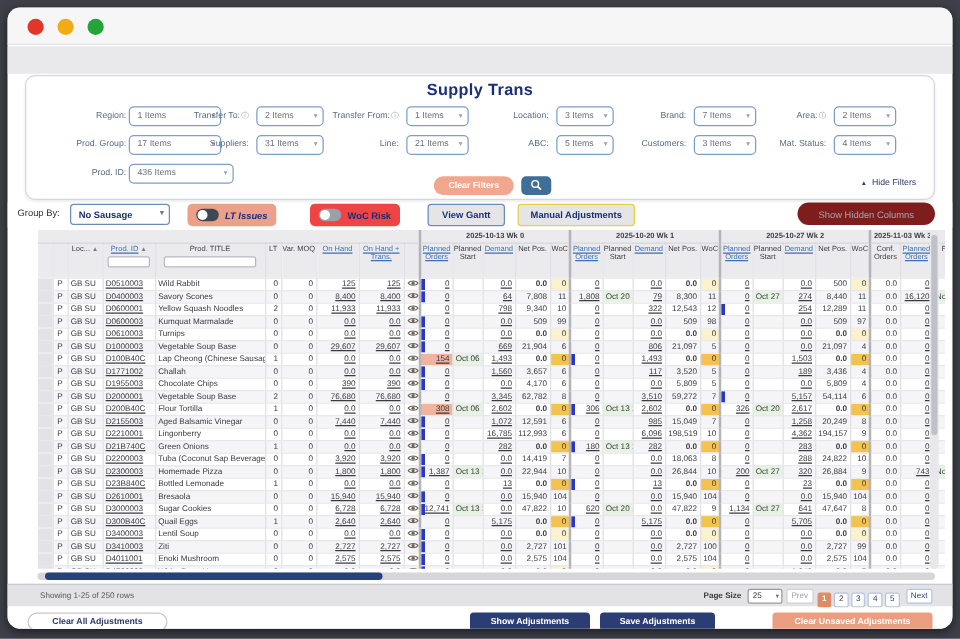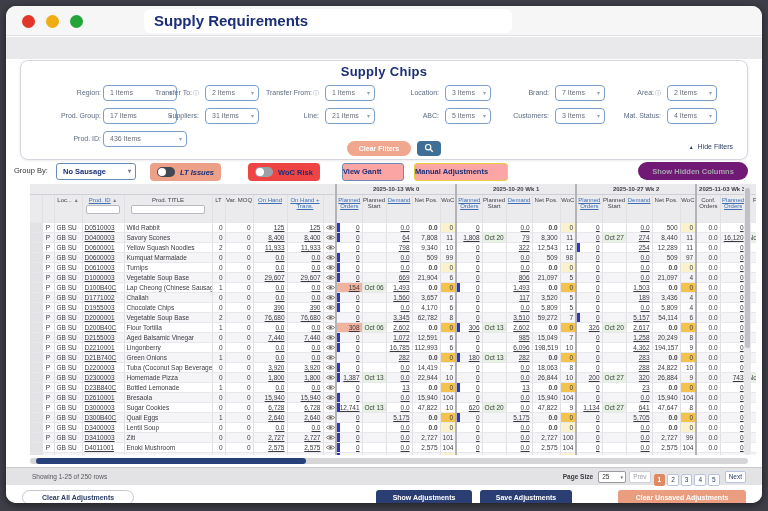--- a/index.html
+++ b/index.html
@@ -43,26 +43,26 @@
   .gb-select .car { position:absolute; right:4px; top:0; line-height:15px; color:#6b7890; font-size:6px; }
   .chip { position:absolute; top:1px; height:18px; border-radius:4px; display:flex; align-items:center;
           padding:0 7px; cursor:pointer; }
   .chip.lt { left:144px; background:#eda088;font-style:italic; }
   .chip.woc { left:242px; background:#ef4444; }
   .chip .label { color:#1b2f77; font-size:7.5px; font-weight:700; margin-left:5px; }
   .switch { width:18px; height:10px; border-radius:5px; position:relative; }
   .chip.lt .switch { background:#3f4752; }
   .chip.woc .switch { background:#9aa0a8; }
   .switch .knob { position:absolute; left:1px; top:1px; width:8px; height:8px; border-radius:50%; background:#fff; }
-  .tbtn { position:absolute; top:1px; height:18px; background:#fca5a5; color:#1b2f77; font-size:7.5px;
-          font-weight:700; border-radius:3px; cursor:pointer; text-align:left; line-height:15px; }
+  .tbtn { position:absolute; top:1px; height:18px; background:#e5e5e5; color:#1b2f77; font-size:7.5px;
+          font-weight:700; border-radius:3px; cursor:pointer; text-align:center; line-height:15px; }
   .tbtn.gantt { left:336px; width:62px; border:1px solid #6b8cb8; }
   .tbtn.manual { left:408px; width:94px; border:1.5px solid #e6d23e; }
-  .show-hidden { position:absolute; right:14px; top:0; width:110px; height:18px; background:#701a75;
-                 color:#a6a6ae; font-size:7.5px; font-weight:700; border:none; border-radius:9px; }
+  .show-hidden { position:absolute; right:14px; top:0; width:110px; height:18px; background:#7f1d1d;
+                 color:#a6a6ae; font-size:7.5px; font-weight:400; border:none; border-radius:9px; }
   
   .tablewrap { position:absolute; left:24px; top:178px; width:726px; height:271px; overflow:hidden;
                background:#fff; }
   table.grid { border-collapse:collapse; table-layout:fixed; width:752px; }
   .grid th, .grid td { border-right:1px solid #e0e0e5; border-bottom:1px solid #e7e7ec; overflow:hidden;
                        white-space:nowrap; font-weight:normal; }
   .grid thead th { background:#ebebee; color:#3c3c44; }
   .grid .grow th { height:10px; font-size:6px; font-weight:700; text-align:center; border-bottom:1px solid #cfcfd6; }
   .grid .hrow th { height:28px; font-size:6px; text-align:center; vertical-align:top; padding-top:2px; }
   .hlink { color:#3d6fb4 !important; text-decoration:underline; cursor:pointer; }
@@ -113,26 +113,25 @@
 </style>
 </head>
 <body>
 
 <div class="win">
 
   <div class="titlebar">
     <span class="dot r"></span>
     <span class="dot y"></span>
     <span class="dot g"></span>
-    <div class="titlebox">Supply Requirements</div>
   </div>
   <div class="graystrip"></div>
 
   <div class="card">
-    <div class="card-title">Supply Chips</div>
+    <div class="card-title">Supply Trans</div>
     <div id="fields">
         <div class="flabel" style="left: 2px; width: 78px; top: 24px;">Region:</div>
         <div class="fsel" style="left: 82px; width: 74px; top: 24px;"><span>1 Items</span><span class="car">▾</span></div>
         <div class="flabel" style="left: 112px; width: 66px; top: 24px;">Transfer To:<span class="info">ⓘ</span></div>
         <div class="fsel" style="left: 184px; width: 54px; top: 24px;"><span>2 Items</span><span class="car">▾</span></div>
         <div class="flabel" style="left: 218px; width: 80px; top: 24px;">Transfer From:<span class="info">ⓘ</span></div>
         <div class="fsel" style="left: 304px; width: 50px; top: 24px;"><span>1 Items</span><span class="car">▾</span></div>
         <div class="flabel" style="left: 344px; width: 74px; top: 24px;">Location:</div>
         <div class="fsel" style="left: 424px; width: 46px; top: 24px;"><span>3 Items</span><span class="car">▾</span></div>
         <div class="flabel" style="left: 456px; width: 72px; top: 24px;">Brand:</div>

